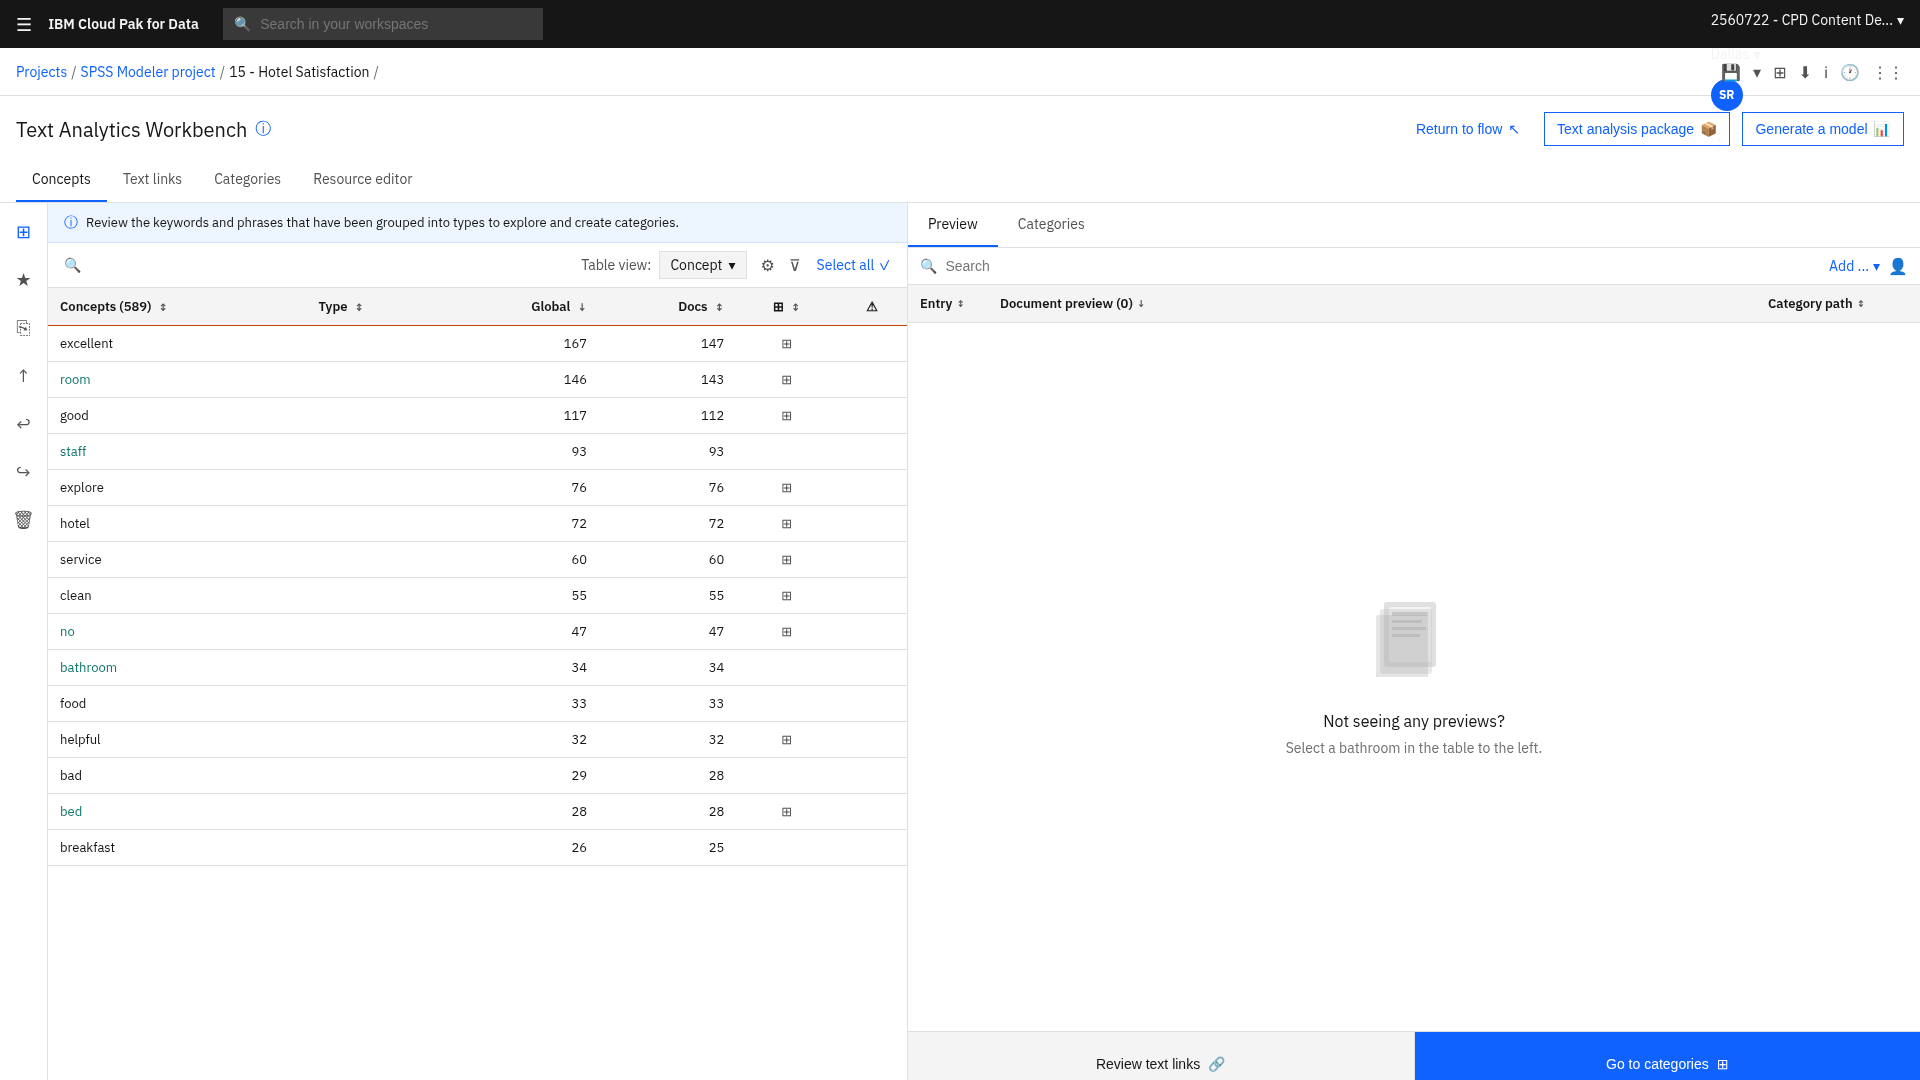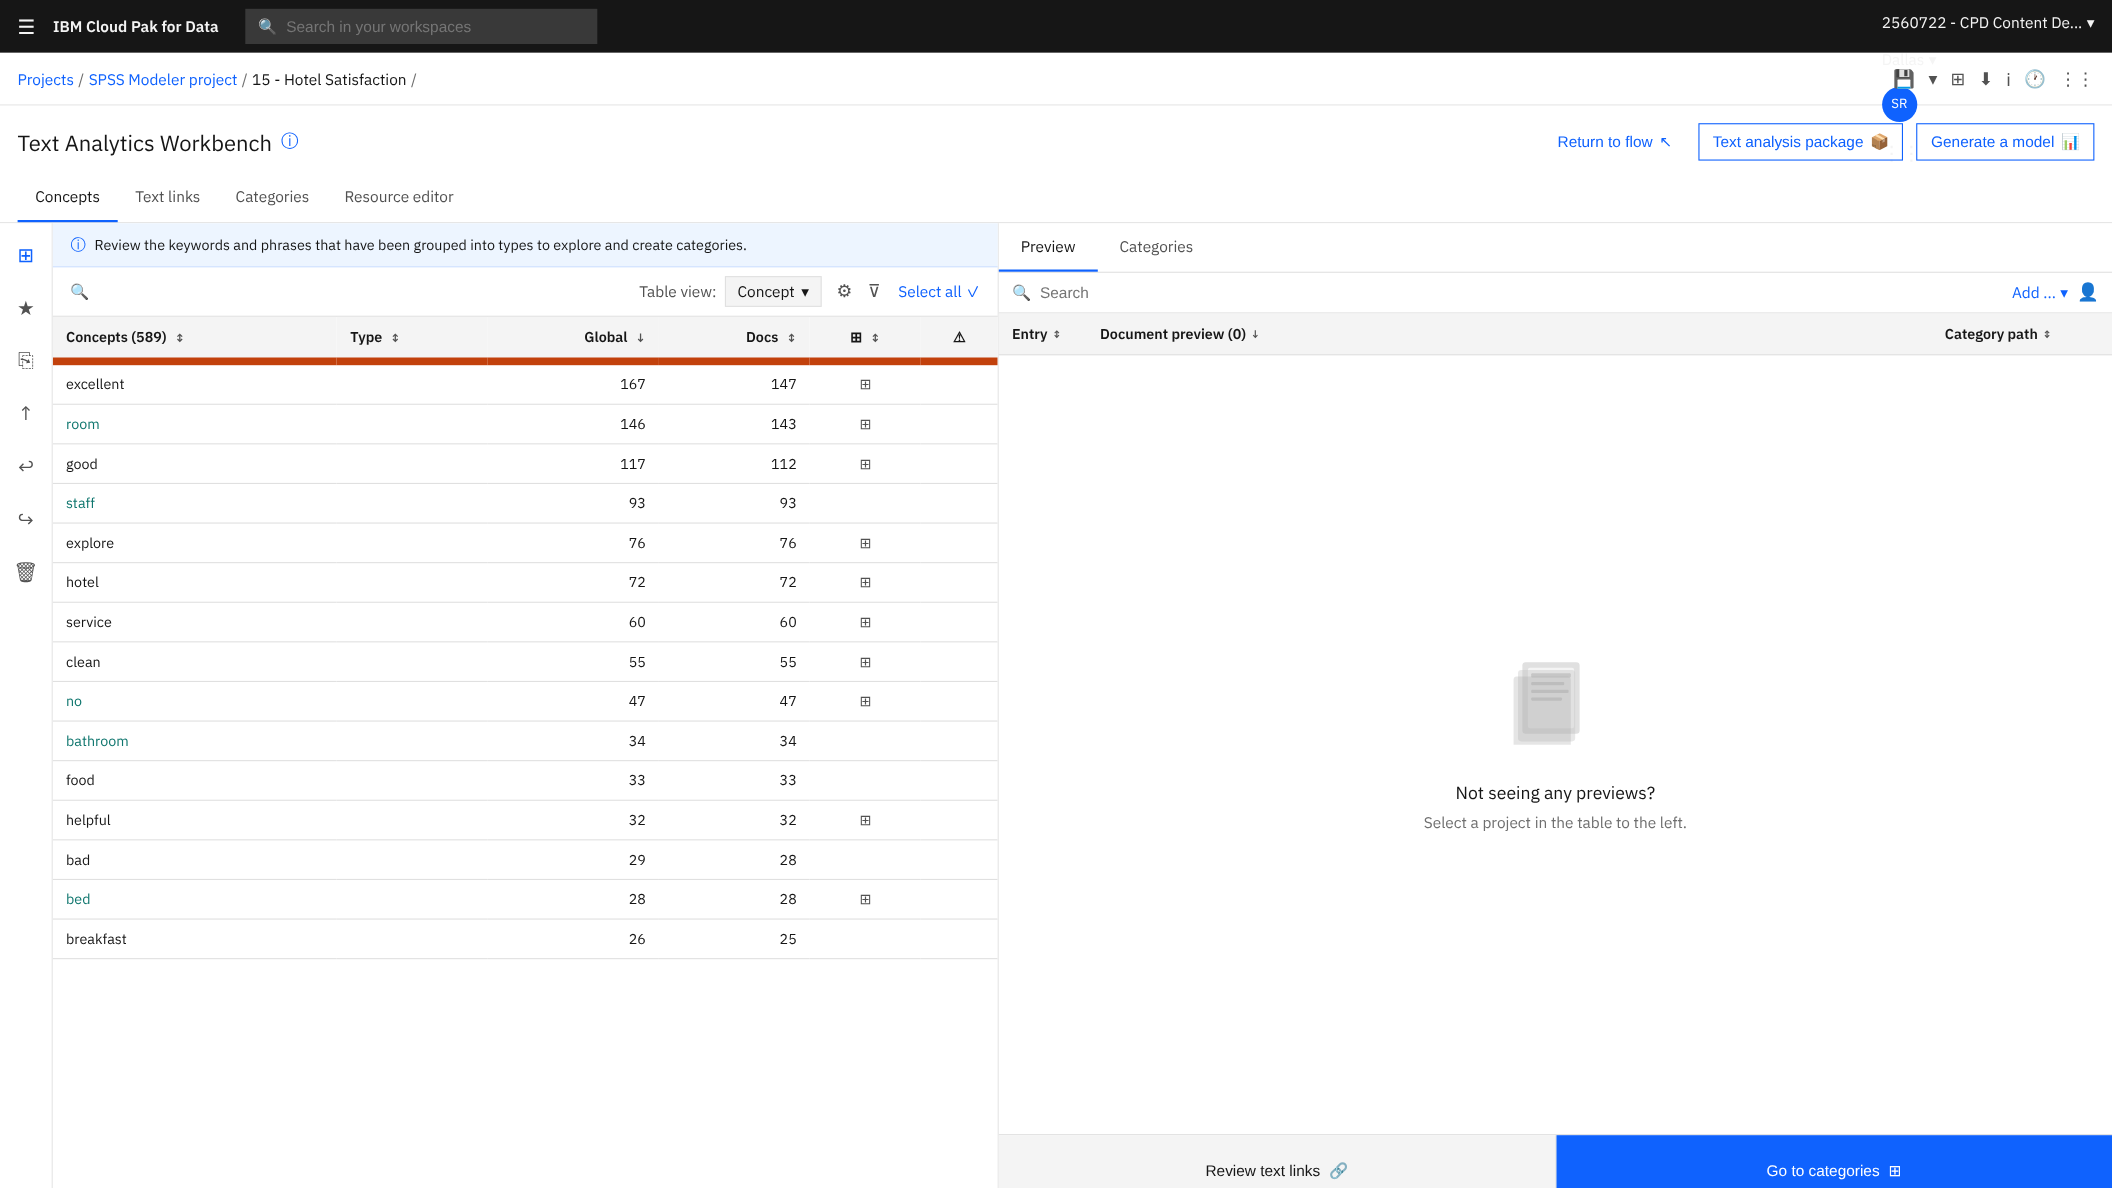--- a/index.html
+++ b/index.html
@@ -30,21 +30,21 @@
     .notif-badge {
       position: absolute; top: -4px; right: -4px;
       background: #da1e28; color: white; border-radius: 50%;
       width: 14px; height: 14px; font-size: 9px;
       display: flex; align-items: center; justify-content: center;
     }
     .topnav-account {
       background: #0f62fe; color: white;
       width: 32px; height: 32px; border-radius: 50%;
       display: flex; align-items: center; justify-content: center;
-      font-size: 12px; font-weight: 400; cursor: pointer;
+      font-size: 12px; font-weight: 700; cursor: pointer;
     }
     .topnav-location { color: #f4f4f4; font-size: 14px; display: flex; align-items: center; gap: 4px; cursor: pointer; }
     .topnav-workspace { color: #f4f4f4; font-size: 14px; display: flex; align-items: center; gap: 4px; cursor: pointer; }
     .topnav-apps { color: #f4f4f4; font-size: 18px; cursor: pointer; }
 
     
     .breadcrumb-bar {
       background: #ffffff;
       height: 48px;
       display: flex;
@@ -181,21 +181,21 @@
     .table-view-select {
       display: flex; align-items: center; gap: 6px;
       border: 1px solid #e0e0e0; padding: 4px 10px;
       background: #f4f4f4; cursor: pointer; font-size: 14px; color: #161616;
     }
     .table-filter-icon { color: #525252; font-size: 16px; cursor: pointer; margin-left: 6px; }
     .select-all { color: #0f62fe; font-size: 14px; cursor: pointer; display: flex; align-items: center; gap: 4px; margin-left: 8px; }
 
     
     .data-table { width: 100%; border-collapse: collapse; font-size: 13px; }
-    .data-table thead tr { border-bottom: 7px solid #c2410c; background: #f4f4f4; }
+    .data-table thead tr { border-bottom: 1px solid #c2410c; background: #f4f4f4; }
     .data-table th {
       padding: 10px 12px; text-align: left;
       font-weight: 600; font-size: 13px; color: #161616;
       white-space: nowrap;
     }
     .data-table th .sort-icon { color: #525252; font-size: 11px; margin-left: 4px; }
     .data-table tbody tr { border-bottom: 1px solid #e0e0e0; }
     .data-table td { padding: 9px 12px; color: #161616; }
     .td-concept { color: #0f62fe; cursor: pointer; }
     .td-concept.black { color: #0f766e; }
@@ -566,21 +566,21 @@
           <rect x="15" y="10" width="42" height="55" rx="2" fill="#f4f4f4"></rect>
           <rect x="18" y="15" width="36" height="4" rx="1" fill="#c6c6c6"></rect>
           <rect x="18" y="23" width="30" height="3" rx="1" fill="#c6c6c6"></rect>
           <rect x="18" y="30" width="34" height="3" rx="1" fill="#c6c6c6"></rect>
           <rect x="18" y="37" width="28" height="3" rx="1" fill="#c6c6c6"></rect>
           <rect x="6" y="12" width="52" height="65" rx="3" fill="#c6c6c6" opacity="0.4"></rect>
           <rect x="2" y="18" width="52" height="65" rx="3" fill="#a8a8a8" opacity="0.3"></rect>
         </svg>
       </div>
       <div class="empty-state-title">Not seeing any previews?</div>
-      <div class="empty-state-sub">Select a project in the table to the left.</div>
+      <div class="empty-state-sub">Select a bathroom in the table to the left.</div>
     </div>
 
     <div class="bottom-actions">
       <button class="btn-review-links">
         <span>Review text links</span>
         <span>🔗</span>
       </button>
       <button class="btn-go-categories">
         <span>Go to categories</span>
         <span>⊞</span>

